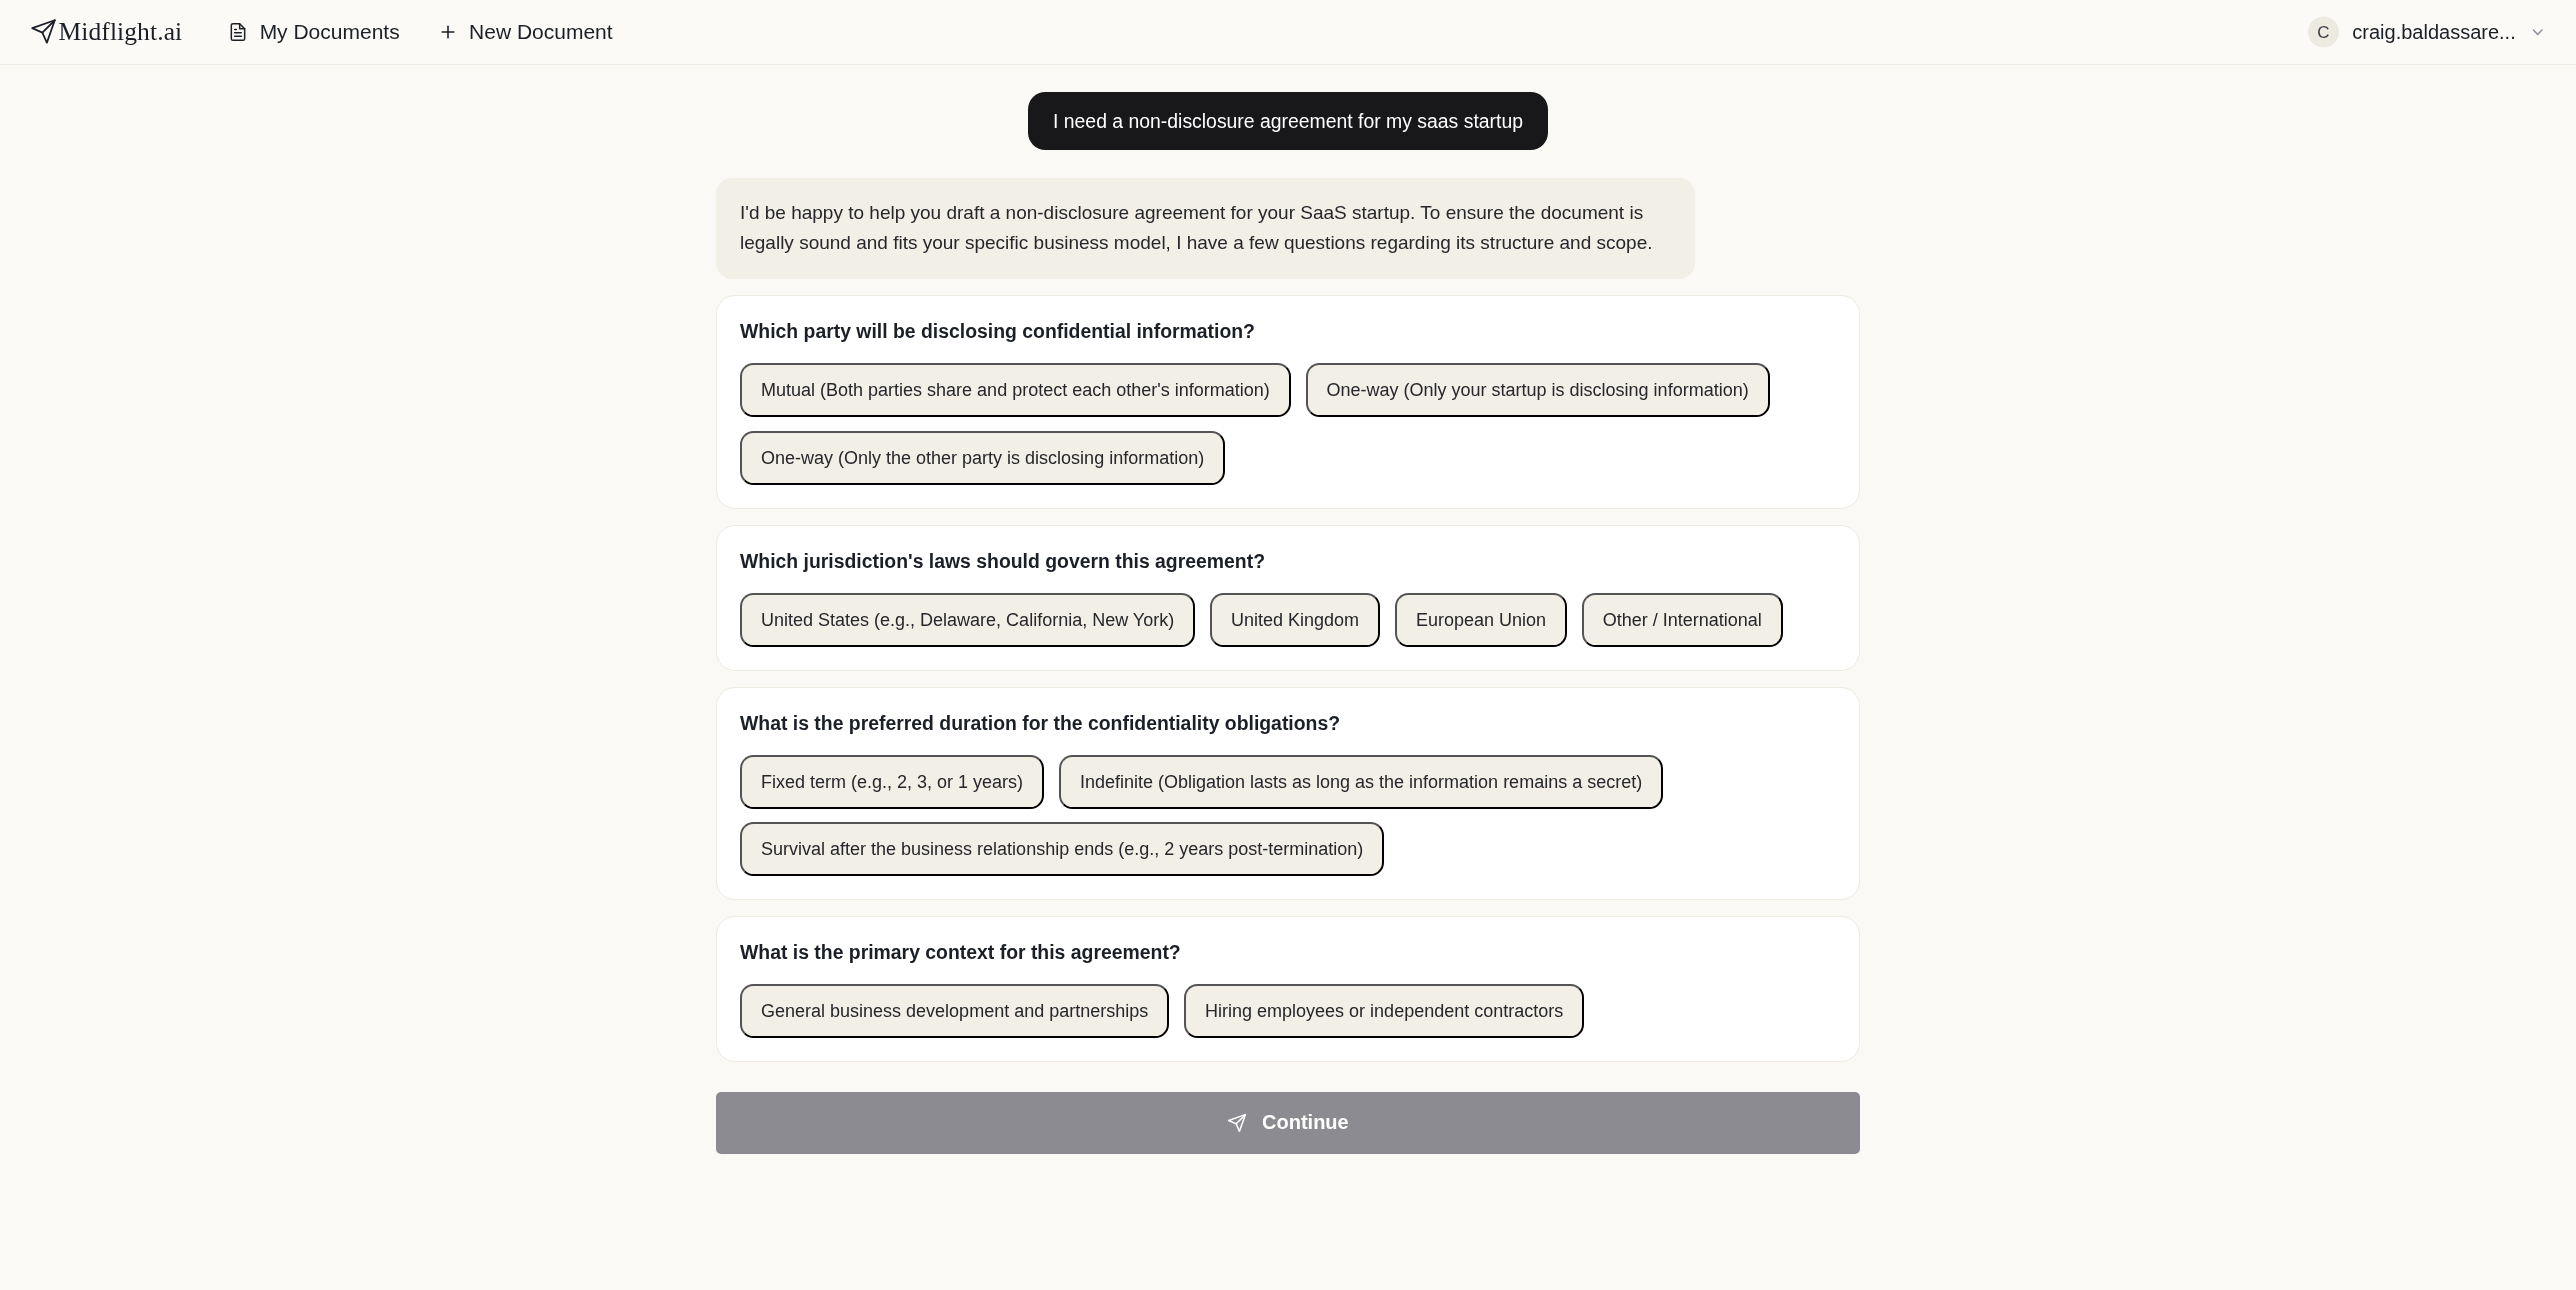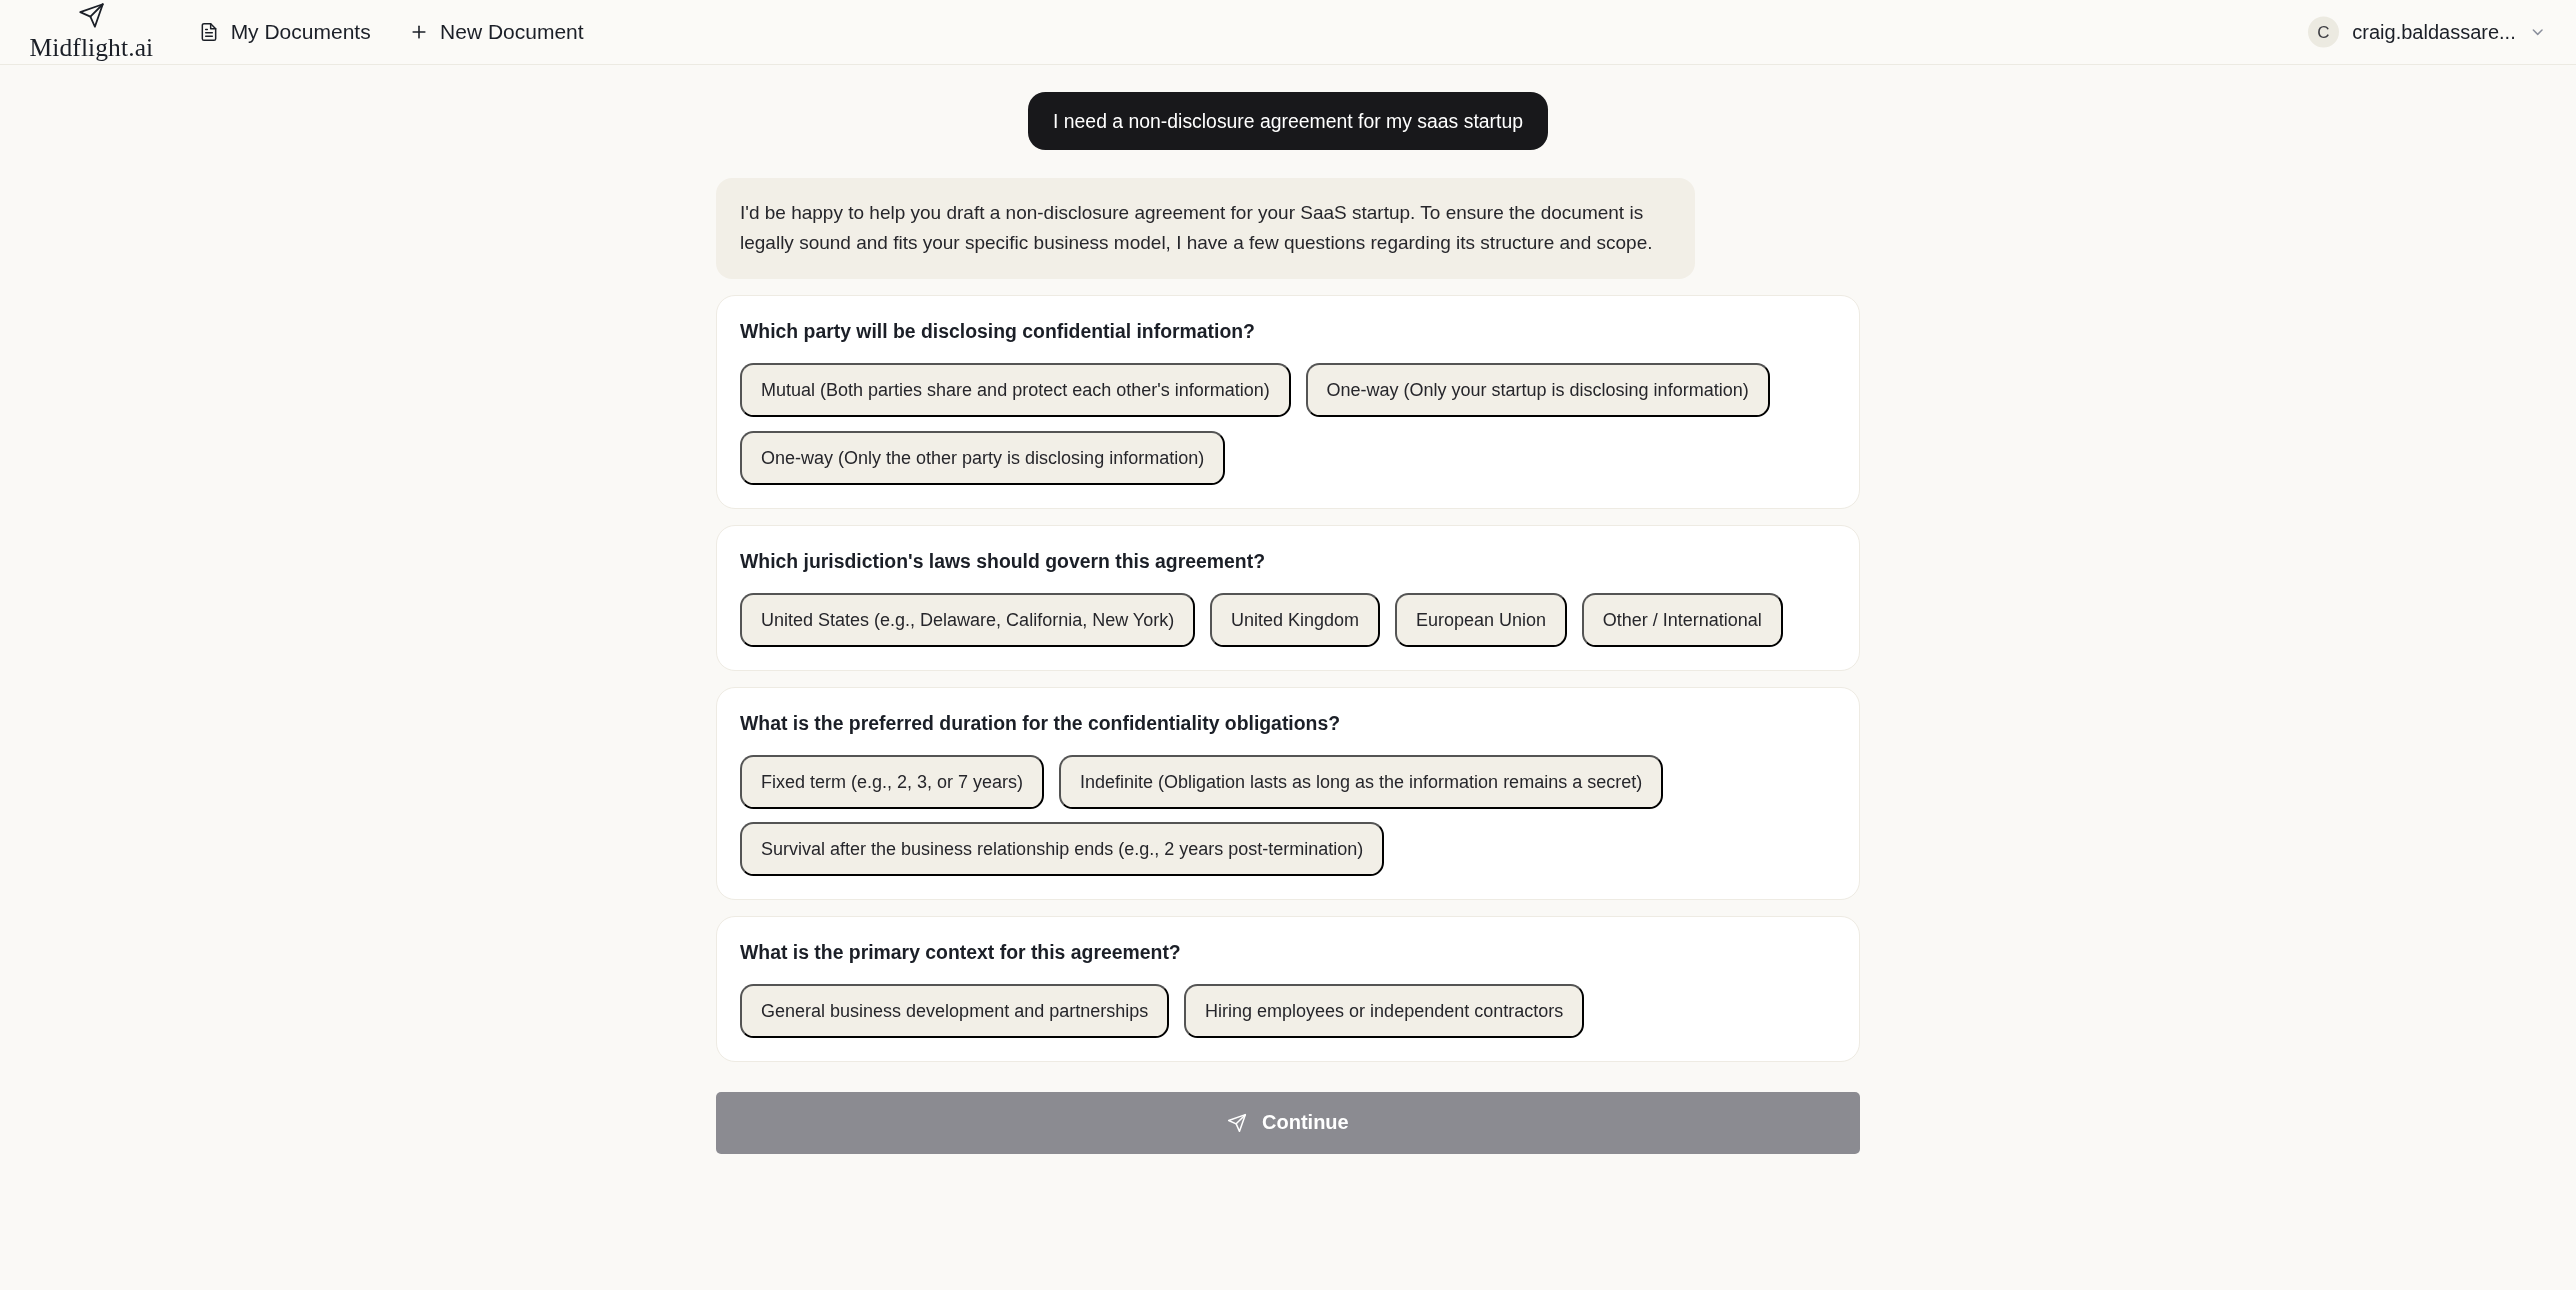--- a/index.html
+++ b/index.html
@@ -22,21 +22,20 @@
     align-items: center;
     padding: 0 29.5px 0 29.5px;
     position: relative;
   }
 
   .brand {
     display: flex;
     align-items: center;
     gap: 2px;
     margin-right: 46px;
-    flex-direction: column;
   }
   .brand-logo { display: block; }
   .brand-name {
     font-family: "Liberation Serif", serif;
     font-size: 25.5px;
     color: #1b1f27;
     letter-spacing: 0.1px;
   }
 
   .nav-group { display: flex; align-items: center; gap: 38px; }
@@ -241,21 +240,21 @@
         <button class="q-option">United States (e.g., Delaware, California, New York)</button>
         <button class="q-option">United Kingdom</button>
         <button class="q-option">European Union</button>
         <button class="q-option">Other / International</button>
       </div>
     </section>
 
     <section class="q-card">
       <div class="q-title">What is the preferred duration for the confidentiality obligations?</div>
       <div class="q-options">
-        <button class="q-option">Fixed term (e.g., 2, 3, or 7 years)</button>
+        <button class="q-option">Fixed term (e.g., 2, 3, or 1 years)</button>
         <button class="q-option">Indefinite (Obligation lasts as long as the information remains a secret)</button>
         <button class="q-option">Survival after the business relationship ends (e.g., 2 years post-termination)</button>
       </div>
     </section>
 
     <section class="q-card">
       <div class="q-title">What is the primary context for this agreement?</div>
       <div class="q-options">
         <button class="q-option">General business development and partnerships</button>
         <button class="q-option">Hiring employees or independent contractors</button>

